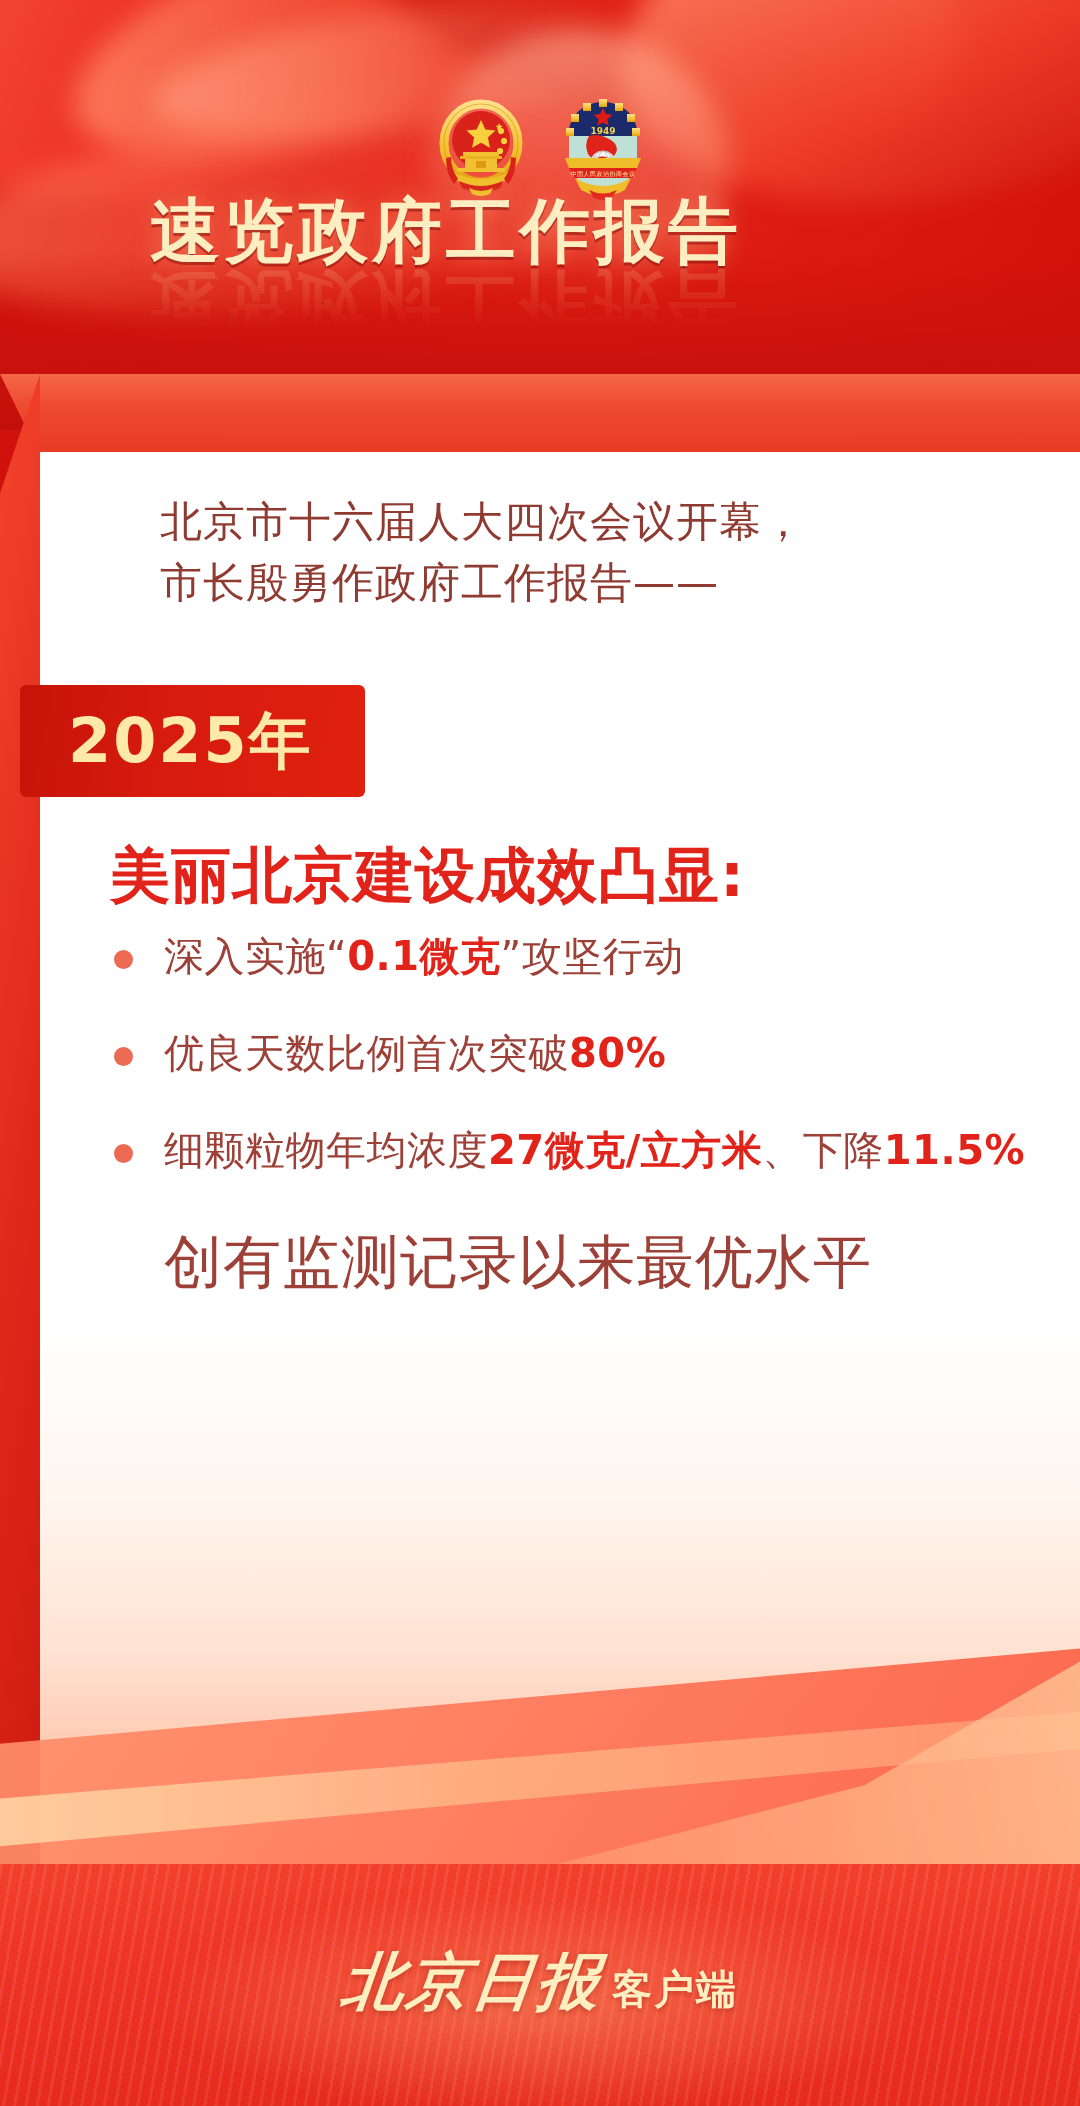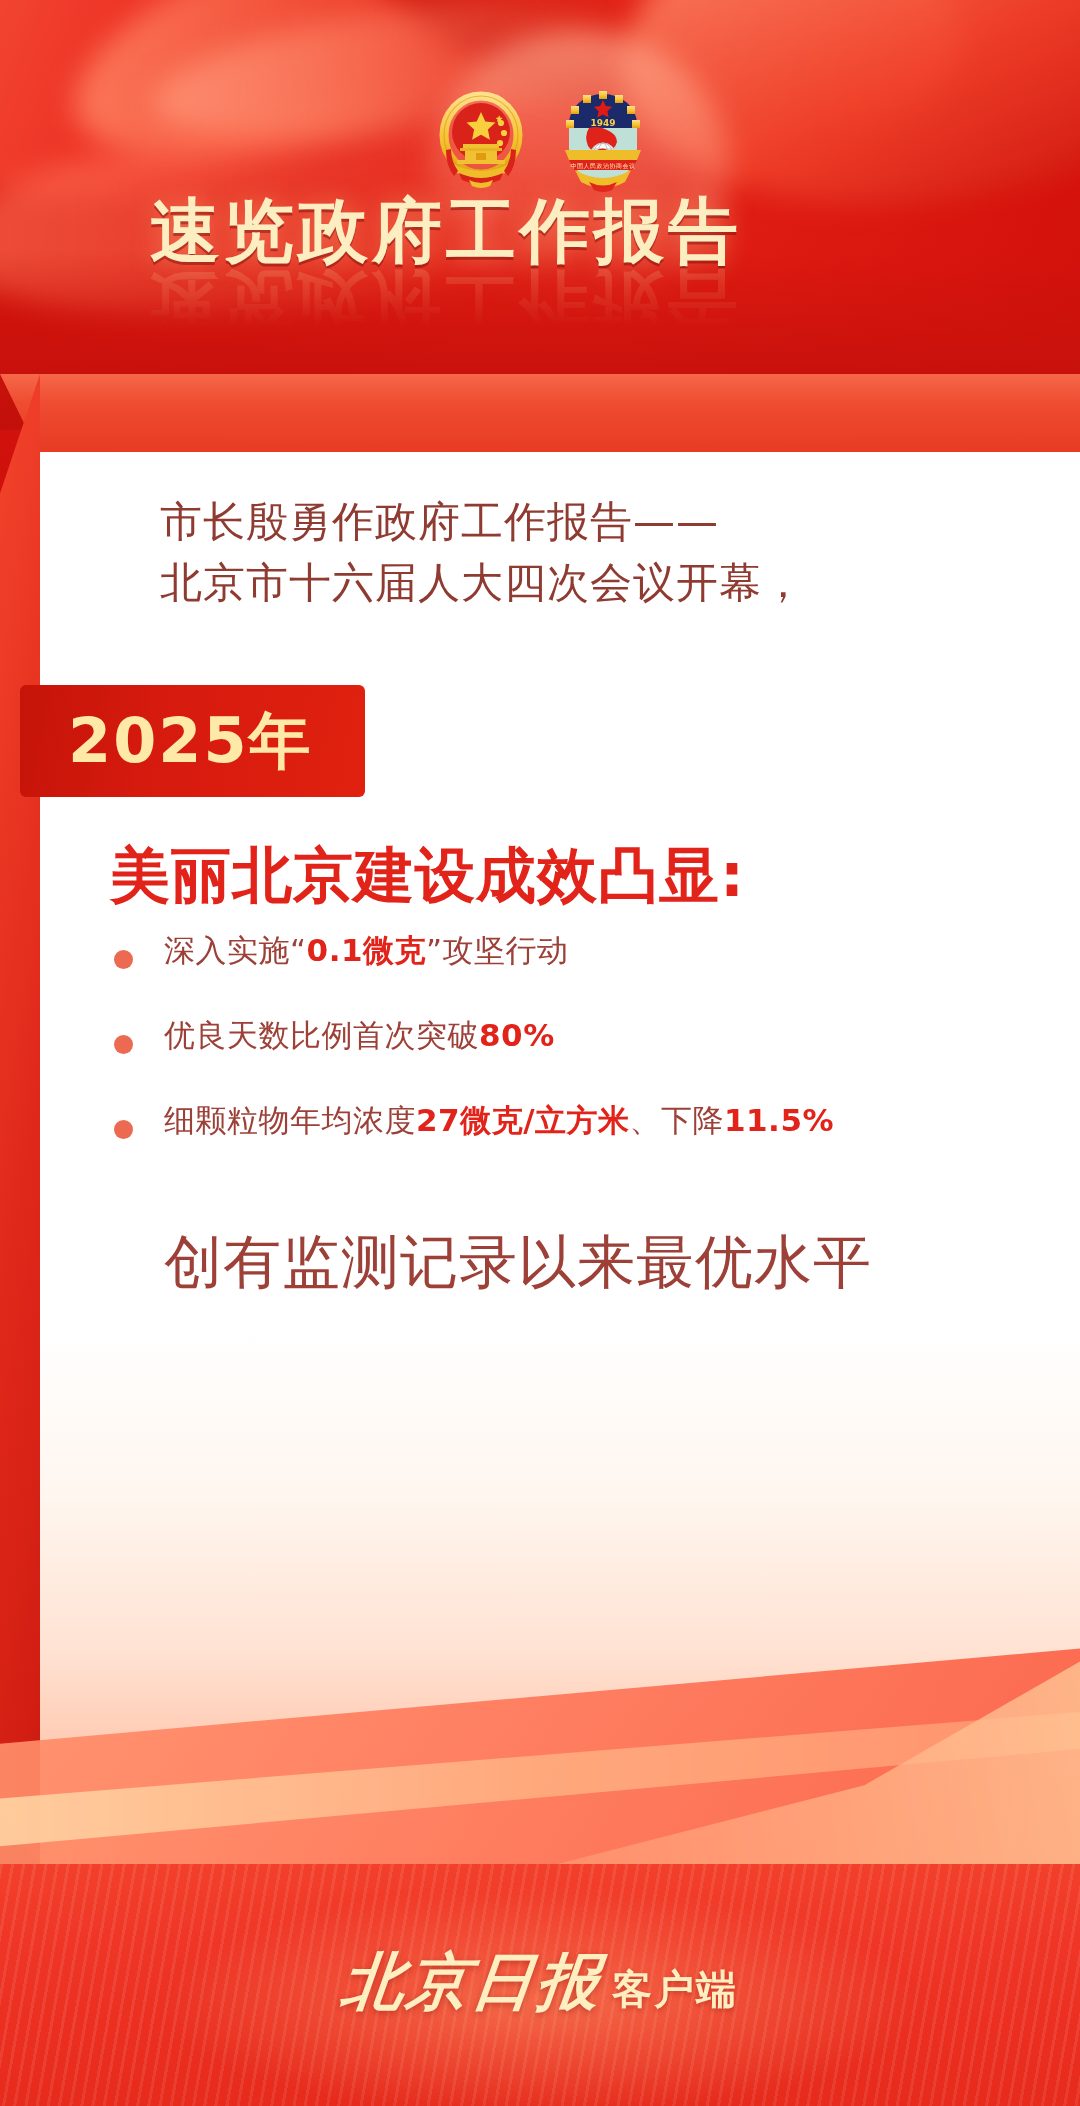--- a/index.html
+++ b/index.html
@@ -42,21 +42,21 @@
   .w6{ left:430px; top:30px; width:300px; height:280px;
        background:linear-gradient(180deg,rgba(255,170,140,.8),rgba(210,18,10,0));
        transform:rotate(6deg); filter:blur(22px); }
   .w7{ left:-60px; top:120px; width:700px; height:190px;
        background:linear-gradient(100deg,rgba(255,120,90,.75),rgba(200,16,10,0));
        transform:rotate(-6deg); filter:blur(24px); }
   .silk-fade{ position:absolute; left:0; top:250px; width:1080px; height:190px;
        background:linear-gradient(180deg,rgba(196,16,10,0) 0%,#c8110b 70%,#c00f09 100%); }
 
   
-  .emblems{ position:absolute; left:0; top:88px; width:1080px;
+  .emblems{ position:absolute; left:0; top:96px; width:1080px;
             display:flex; justify-content:center; align-items:flex-start; gap:22px; }
   .emblem{ position:relative; }
 
   
   .guohui{ width:104px; height:104px; }
   
   .cppcc{ width:96px; height:104px; }
 
   
   .title-wrap{ position:absolute; left:0; top:196px; width:892px; text-align:center; }
@@ -161,21 +161,21 @@
     letter-spacing:1px;
     font-family:"DejaVu Sans","Liberation Sans",sans-serif;
   }
 
   .bullets{ position:absolute; left:66px; top:478px; width:930px; }
   .bullet{
     position:relative;
     padding-left:58px;
     margin-bottom:44px;
     color:#9c4038;
-    font-size:31px;
+    font-size:40px;
     line-height:1.32;
     letter-spacing:.5px;
     font-family:"DejaVu Sans","Liberation Sans",sans-serif;
   }
   .bullet .dot{
     position:absolute; left:8px; top:20px;
     width:19px; height:19px; border-radius:50%;
     background:#ec6a52;
   }
   .bullet b, .hl{ color:#e2231a; font-weight:bold; }
@@ -344,22 +344,22 @@
   <div class="card-top-face"></div>
   <div class="card-bevel"></div>
 
   <div class="card">
 
     <div class="ribbon-a"></div>
     <div class="ribbon-b"></div>
     <div class="ribbon-c"></div>
 
     <div class="intro">
+      <span class="line">北京市十六届人大四次会议开幕，</span>
       <span class="line">市长殷勇作政府工作报告——</span>
-      <span class="line">北京市十六届人大四次会议开幕，</span>
     </div>
 
     <div class="year-badge">
       <span class="yr">2025年</span>
     </div>
 
     <div class="section-head">美丽北京建设成效凸显:</div>
 
     <div class="bullets" id="bullet-list">
         <div class="bullet"><span class="dot"></span><span>深入实施</span><span>“</span><span class="hl">0.1微克</span><span>”</span><span>攻坚行动</span></div>

